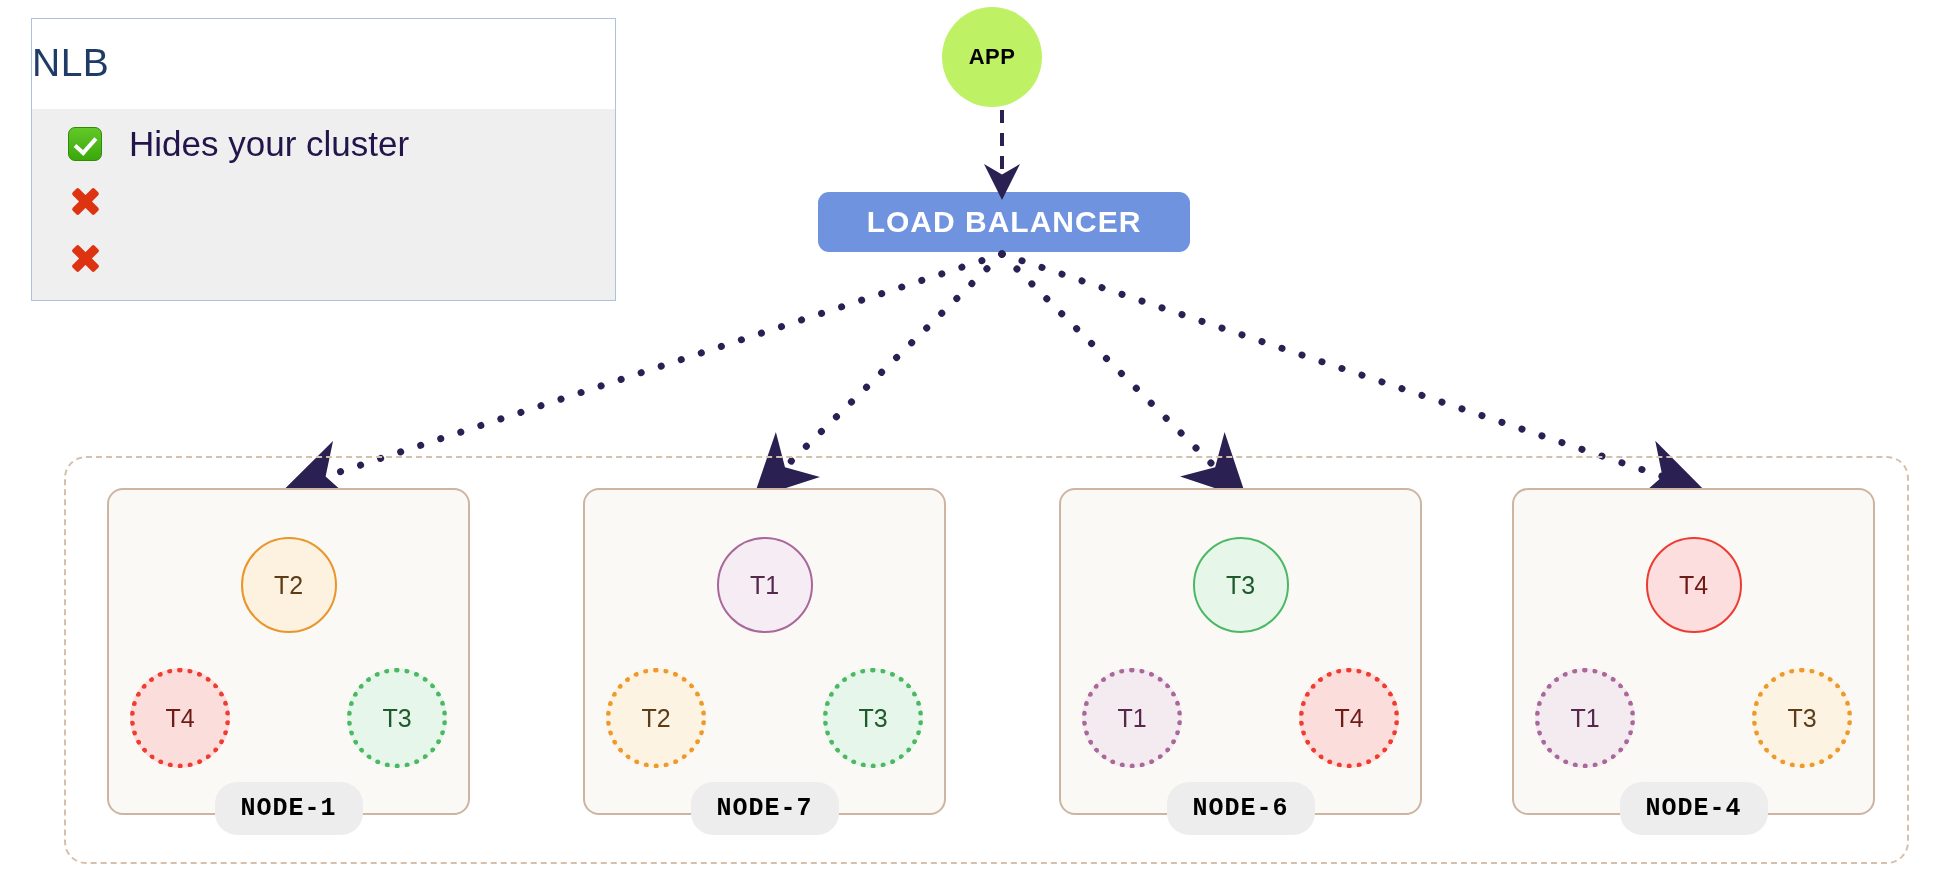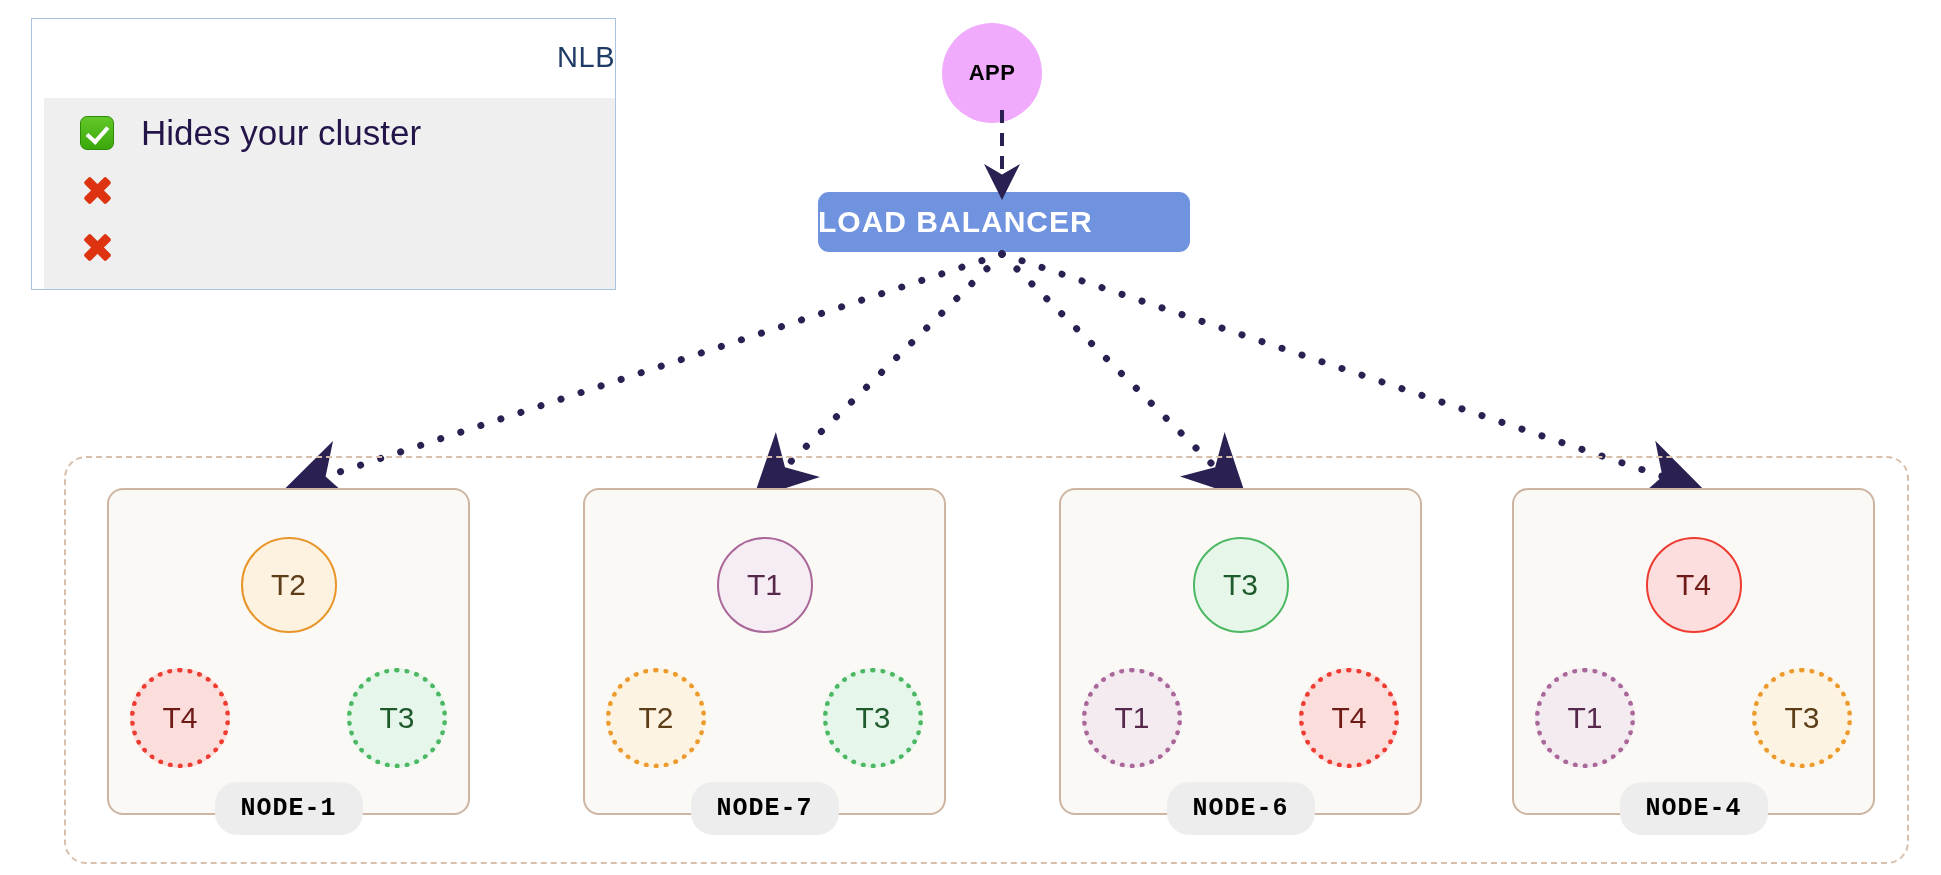--- a/index.html
+++ b/index.html
@@ -19,31 +19,30 @@
   .nlb-card {
     position: absolute;
     left: 31px;
     top: 18px;
     width: 585px;
     border: 1.5px solid #a9c3e0;
     background: #ffffff;
     box-sizing: border-box;
   }
   .nlb-title {
-    text-align: right;
+    text-align: left;
     color: #1f3b66;
-    font-size: 29px;
+    font-size: 39px;
     font-weight: 400;
     padding: 22px 0 24px 0;
     letter-spacing: 0.5px;
   }
   .nlb-body {
     background: #efefef;
     padding: 6px 0 14px 0;
-    margin-left: 12px;
   }
   .nlb-row {
     display: flex;
     align-items: center;
     height: 57px;
     padding-left: 26px;
     box-sizing: border-box;
   }
   .nlb-icon {
     width: 54px;
@@ -94,45 +93,46 @@
     color: #231449;
     font-size: 35px;
     margin-left: 17px;
     white-space: nowrap;
   }
 
   
   .app-circle {
     position: absolute;
     left: 942px;
-    top: 23px;
+    top: 7px;
     width: 100px;
     height: 100px;
     border-radius: 50%;
-    background: #f0abfc;
+    background: #bef264;
     display: flex;
     align-items: center;
     justify-content: center;
     color: #000000;
     font-size: 22px;
     font-weight: bold;
     letter-spacing: 0.5px;
   }
 
   
   .lb-box {
     position: absolute;
     left: 818px;
     top: 192px;
     width: 372px;
     height: 60px;
     border-radius: 11px;
     background: #7093e0;
     display: flex;
     align-items: center;
+    justify-content: center;
     color: #ffffff;
     font-size: 30px;
     font-weight: bold;
     letter-spacing: 1px;
     font-family: "Liberation Sans", sans-serif;
   }
 
   
   .arrows {
     position: absolute;
@@ -187,21 +187,21 @@
     white-space: nowrap;
   }
 
   
   .task {
     position: absolute;
     border-radius: 50%;
     display: flex;
     align-items: center;
     justify-content: center;
-    font-size: 30px;
+    font-size: 25px;
     box-sizing: border-box;
   }
   .task.primary {
     width: 96px;
     height: 96px;
     border-style: solid;
     border-width: 2px;
     left: 50%;
     transform: translateX(-50%);
     top: 47px;

